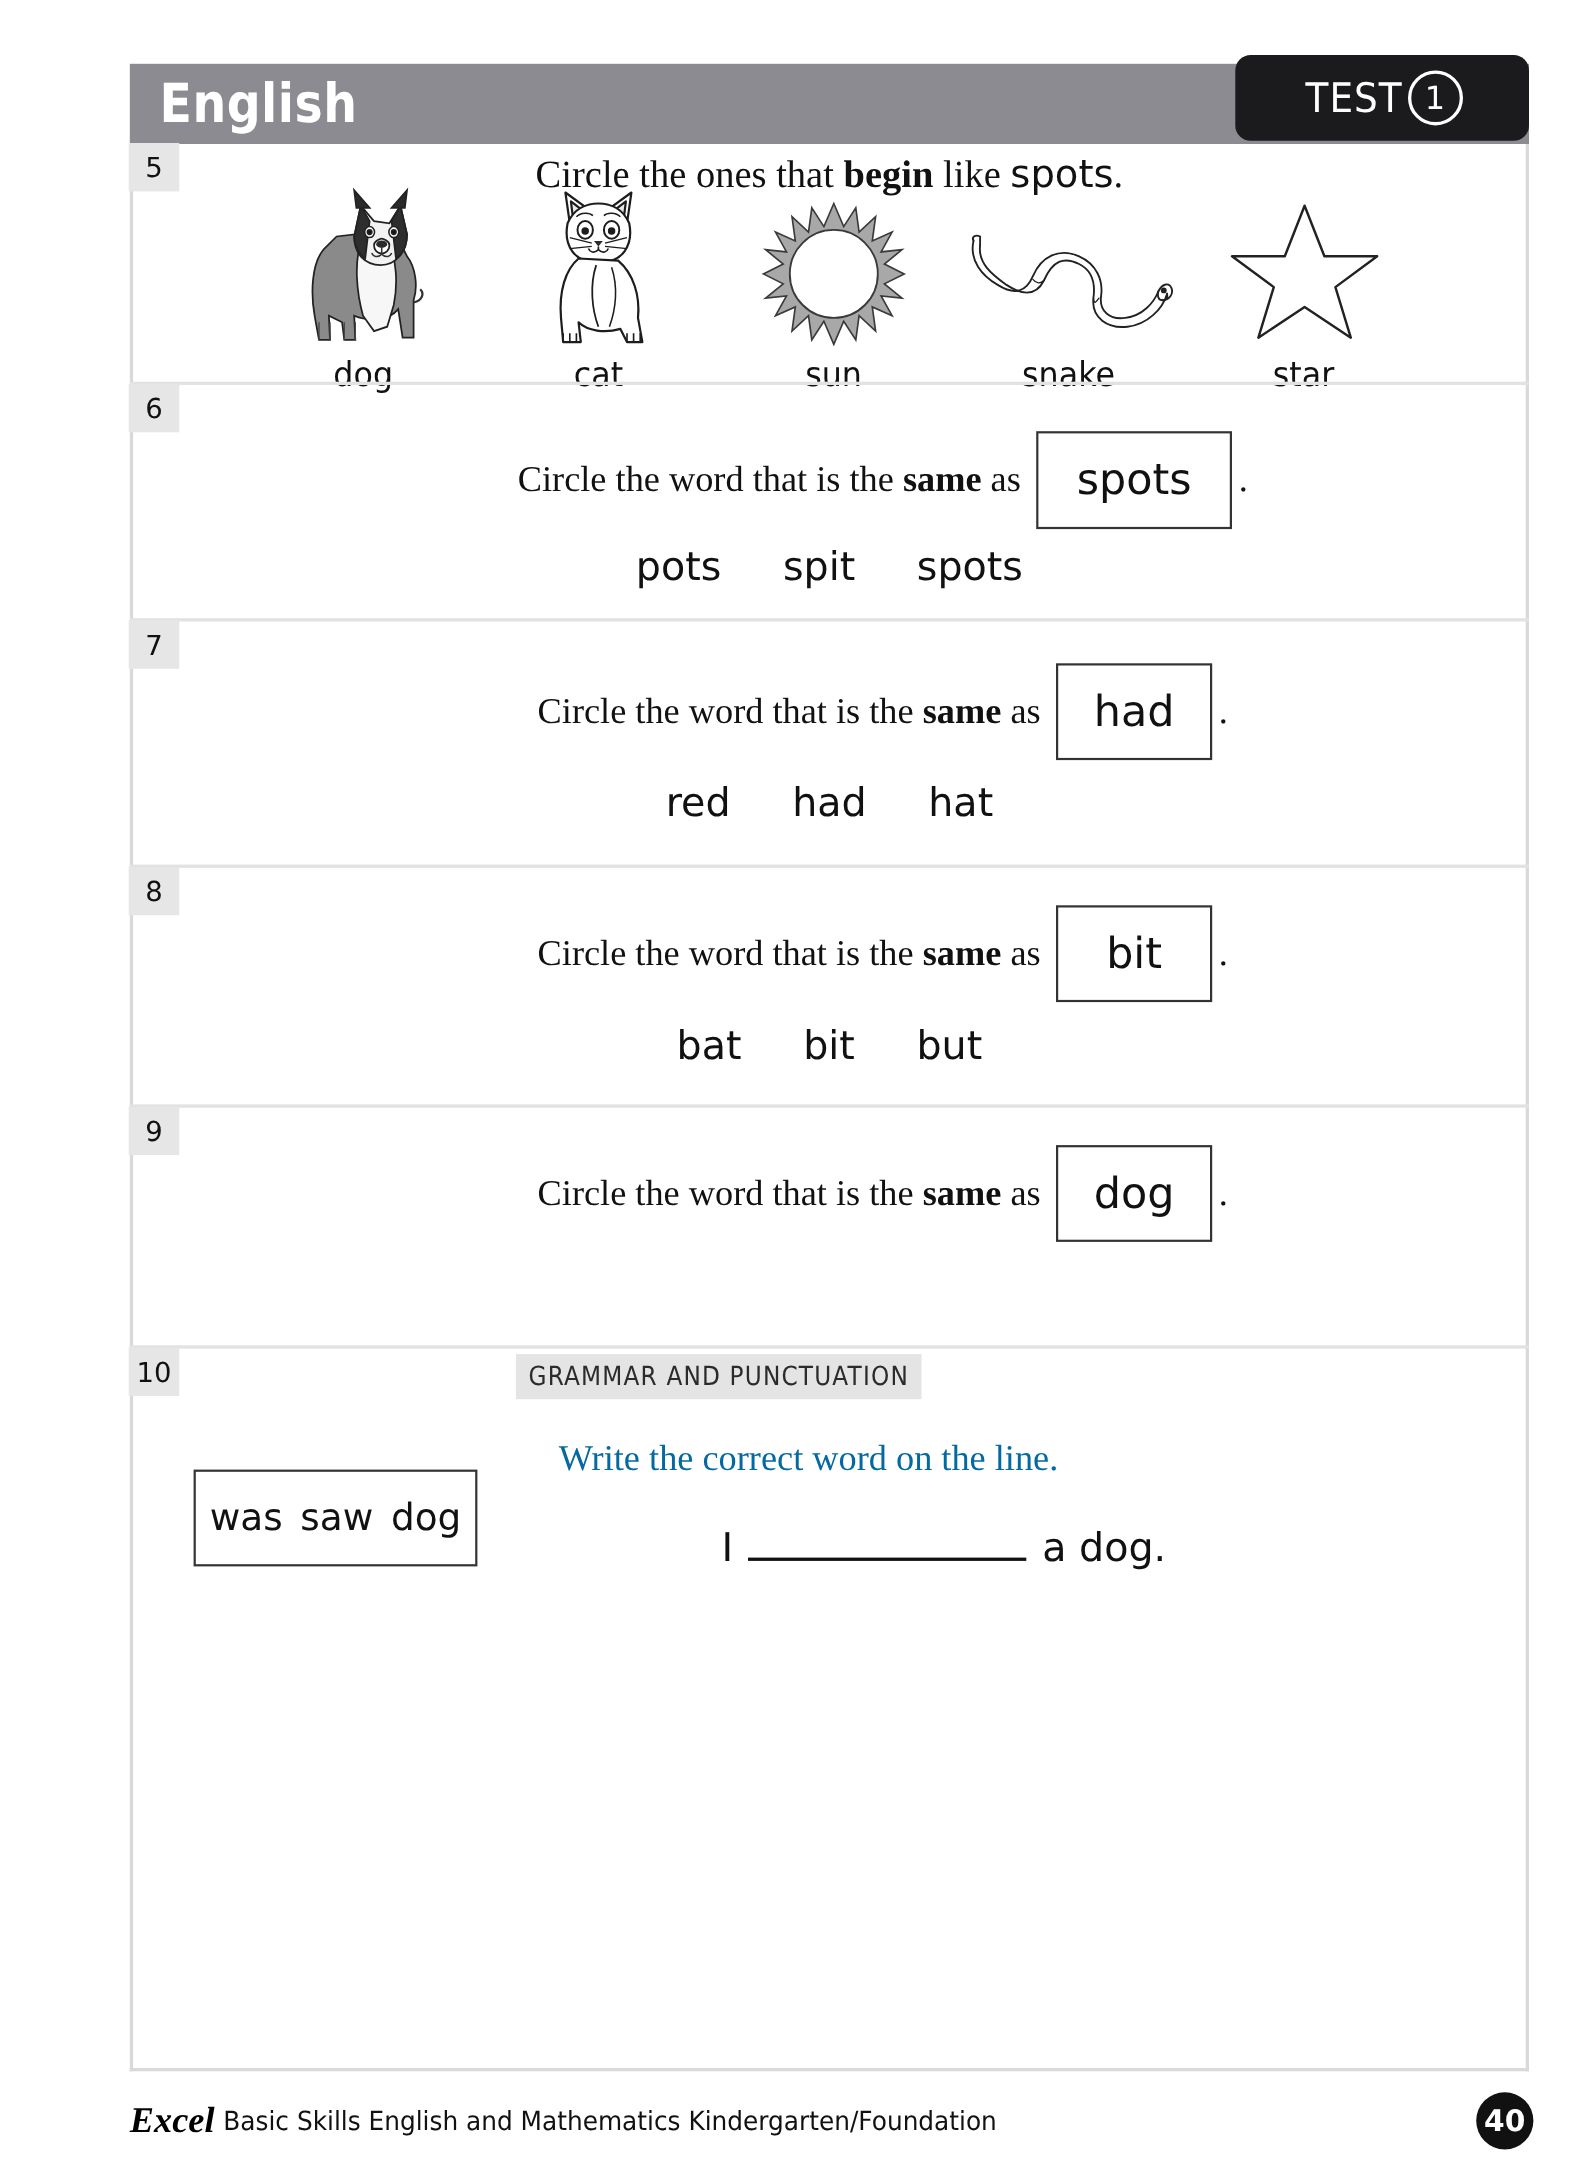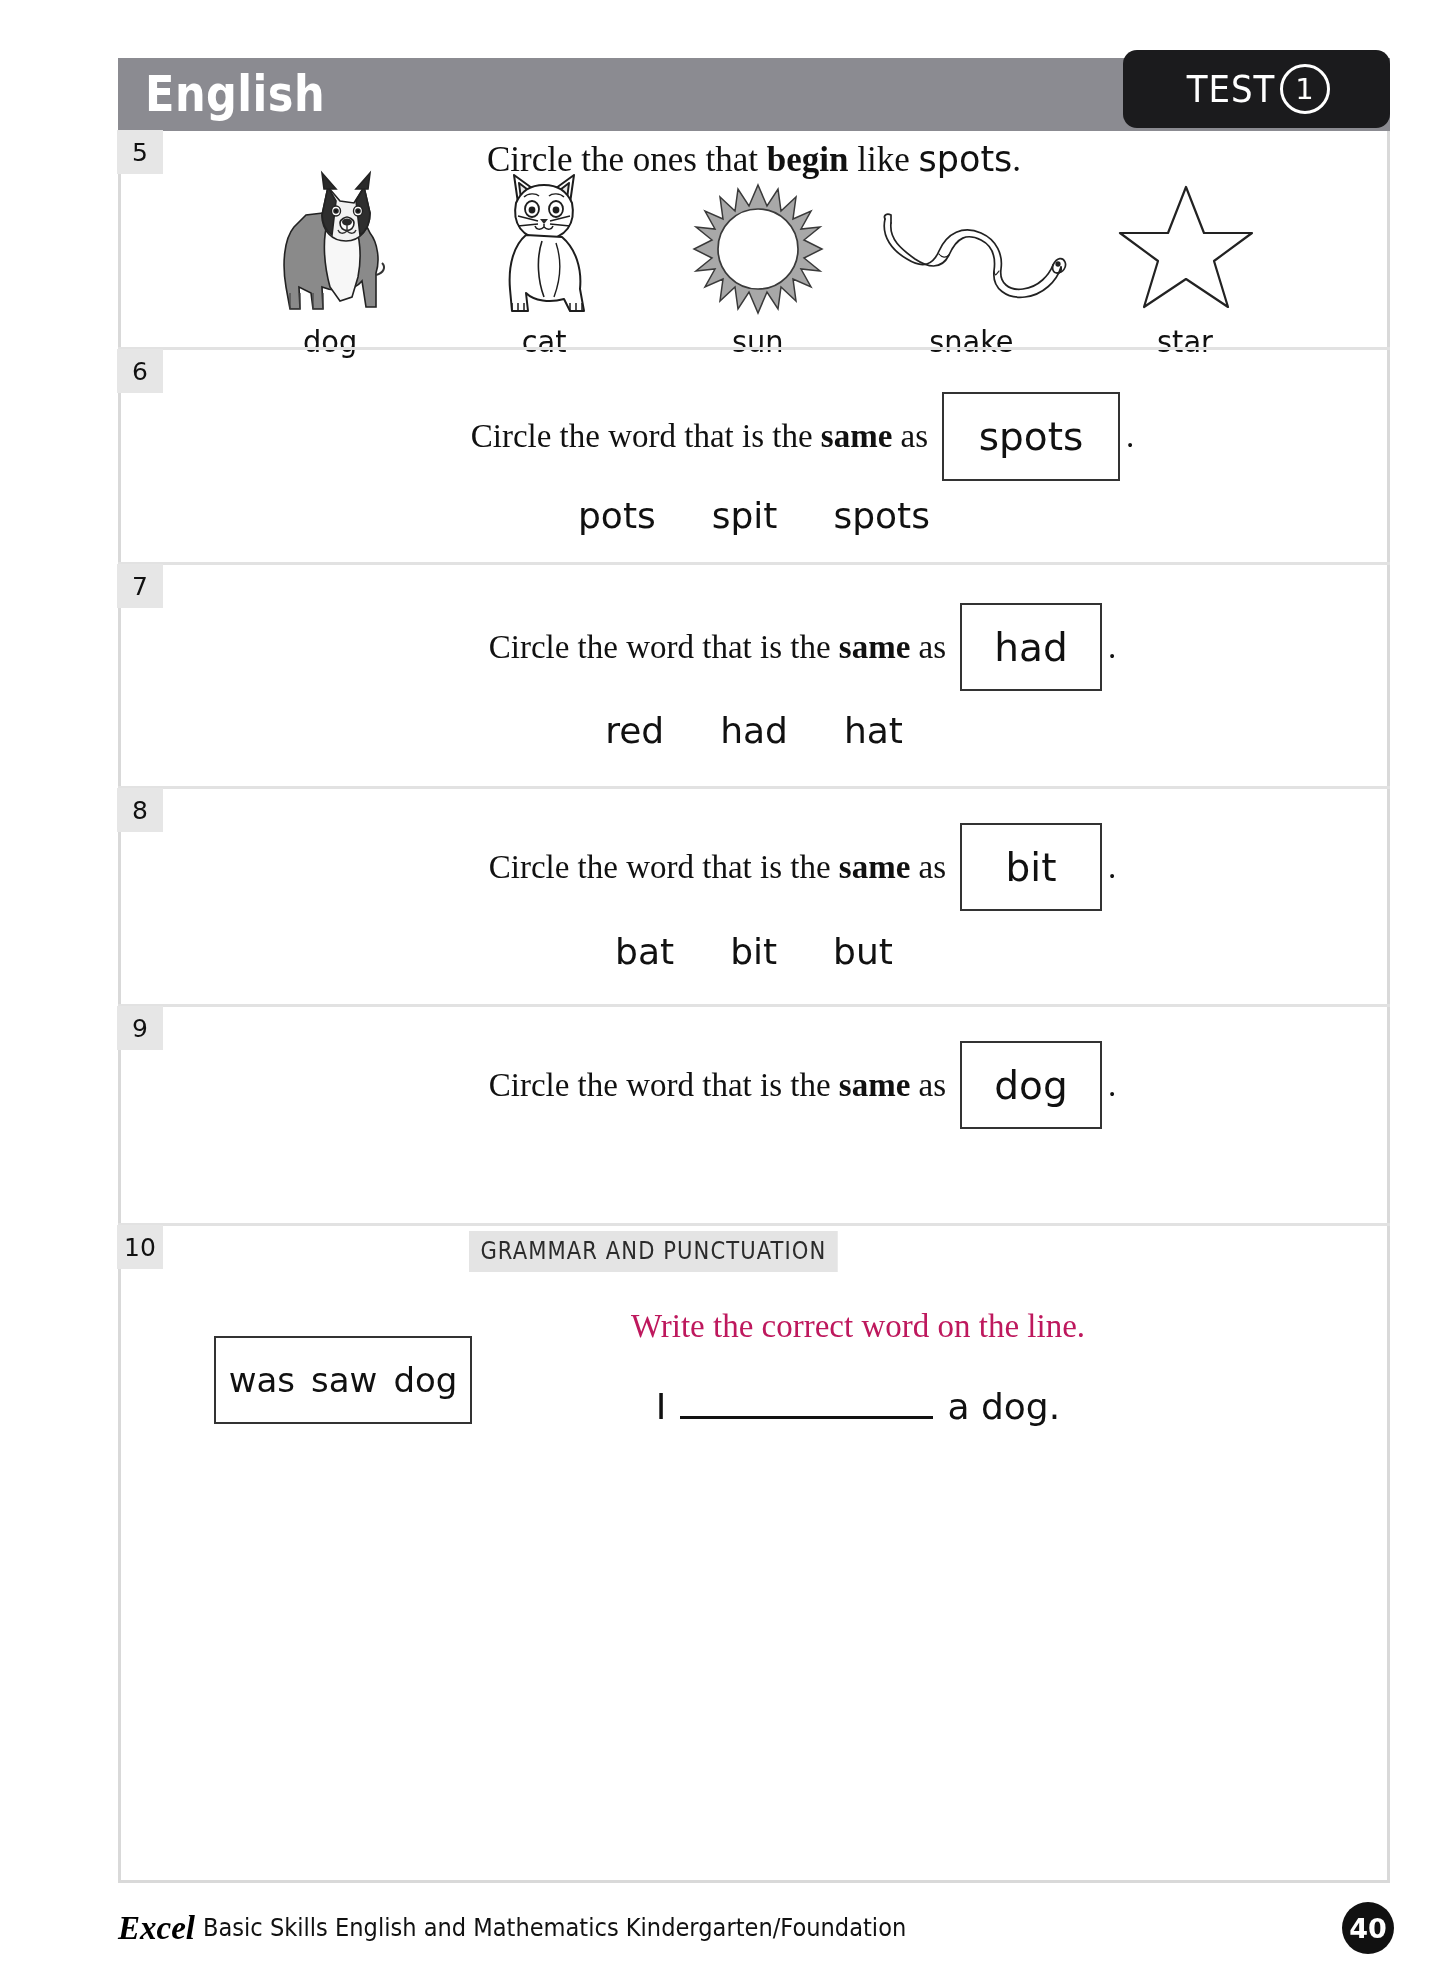--- a/index.html
+++ b/index.html
@@ -157,34 +157,33 @@
     font-family:"DejaVu Sans", sans-serif;
     font-size:24px;
     letter-spacing:1.2px;
     padding:6px 13px 7px 13px;
     transform:scaleX(0.88);
     transform-origin:left center;
   }
   .q10-write{
     position:absolute;
     left:390px;top:82px;
-    width:700px;text-align:center;
+    width:700px;
     font-family:"Liberation Serif", serif;
-    font-size:33px;color:#be185d;
+    font-size:33px;color:#0369a1;
   }
   .q10-box{
     position:absolute;
     left:58px;top:110px;
     width:258px;height:88px;
     border:2px solid #333;
     display:flex;align-items:center;justify-content:center;
     font-family:"DejaVu Sans", sans-serif;
     font-size:34px;color:#111;
     box-sizing:border-box;
-    margin-left:38px;
   }
   .q10-box span{margin:0 8px;}
   .q10-sentence{
     position:absolute;
     left:390px;top:160px;
     width:700px;
     display:flex;align-items:baseline;justify-content:center;
     font-family:"DejaVu Sans", sans-serif;
     font-size:36px;color:#111;
   }

